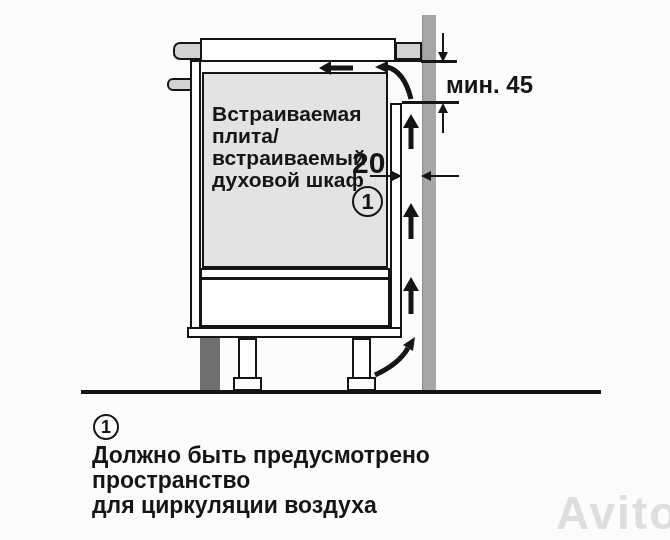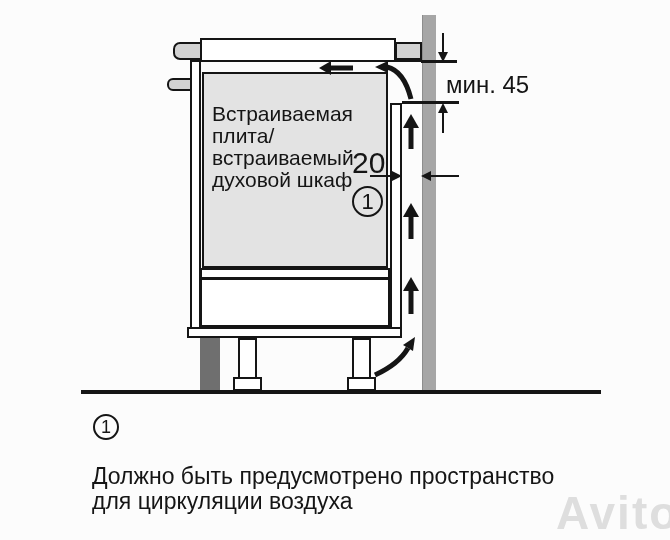--- a/index.html
+++ b/index.html
@@ -2,21 +2,21 @@
 <html style="--background: #fcfcfc; --line: #151515; --appliance-fill: #e3e3e3; --counter-fill: #d2d2d2; --wall-fill: #a6a6a6; --plinth-fill: #6f6f6f; --watermark: #d9d9d9;"><head>
 <meta charset="utf-8">
 <style>
   html,body{margin:0;padding:0;}
   .stage{
     position:relative; width:670px; height:540px; overflow:hidden;
     background:var(--background,#fcfcfc);
     font-family:"Liberation Sans", sans-serif;
     color:var(--line,#151515);
   }
-  .abs{position:absolute;}
+  .abs{position:absolute;font-weight:bold;}
   .outlined{border:2px solid var(--line,#151515); background:#fff; box-sizing:border-box;}
   .grayfill{background:var(--counter-fill,#d2d2d2);}
   .wall{background:var(--wall-fill,#a6a6a6); border-left:1px solid #8d8d8d;}
   .blackline{background:var(--line,#151515);}
   .appliance{
     background:var(--appliance-fill,#e3e3e3);
     border:2px solid var(--line,#151515); box-sizing:border-box;
     font-size:21px; line-height:22px; padding:7px 0 0 8px;
     white-space:pre-line; letter-spacing:0px;
   }
@@ -124,18 +124,18 @@
     </g>
     <g>
       <path d="M 375 375 Q 399 364 408 348" fill="none" stroke="#151515" stroke-width="5"></path>
       <polygon points="415,337 413,351 403,345" fill="#151515"></polygon>
     </g>
   </svg>
 
   <div class="abs callout-circle txt" style="left:93px; top:414px; width:26px; height:26px; font-size:18px;">
     <span>1</span>
   </div>
-  <div class="abs footnote-text txt" style="left:92px; top:464px; width:500px;">Должно быть предусмотрено пространство
+  <div class="abs footnote-text txt" style="left:92px; top:443px; width:500px;">Должно быть предусмотрено пространство
 для циркуляции воздуха</div>
 
   <div class="abs watermark" style="left:556px; top:486px;">Avito</div>
 
 </div>
 
 </body></html>

